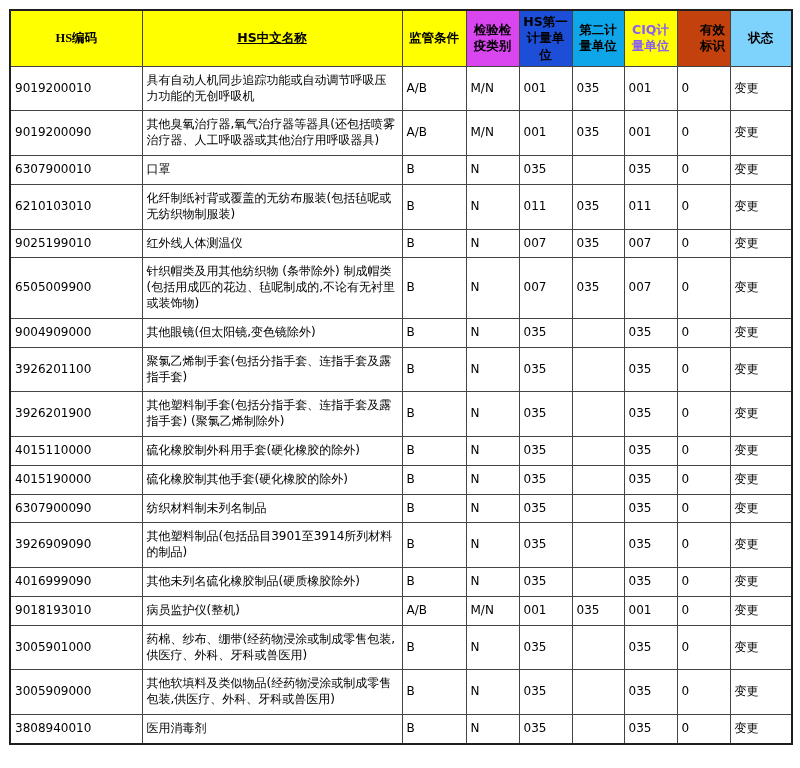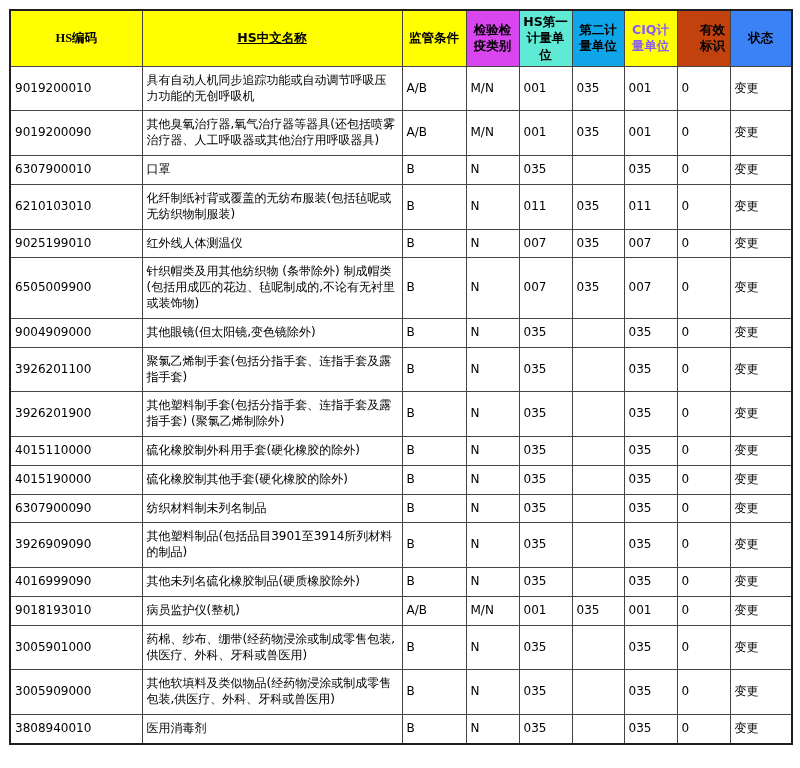--- a/index.html
+++ b/index.html
@@ -61,25 +61,25 @@
         <col style="width: 53px;">
         <col style="width: 53px;">
         <col style="width: 62px;">
       </colgroup>
     <thead>
       <tr id="header-row">
           <th style="background: rgb(255, 255, 0); color: rgb(0, 0, 0); font-family: Liberation Serif, serif;">HS编码</th>
           <th style="background: rgb(255, 255, 0); color: rgb(0, 0, 0); text-decoration: underline;">HS中文名称</th>
           <th style="background: rgb(255, 255, 0); color: rgb(0, 0, 0);">监管条件</th>
           <th style="background: #d946ef; color: rgb(0, 0, 0);">检验检疫类别</th>
-          <th style="background: #5eead4; color: rgb(0, 0, 0);">HS第一计量单位</th>
+          <th style="background: #1d4ed8; color: rgb(0, 0, 0);">HS第一计量单位</th>
           <th style="background: #0ea5e9; color: rgb(0, 0, 0);">第二计量单位</th>
           <th style="background: rgb(255, 255, 0); color: #8b5cf6;">CIQ计量单位</th>
           <th style="background: #c2410c; color: rgb(0, 0, 0); padding-left: 20px;">有效标识</th>
-          <th style="background: #3b82f6; color: rgb(0, 0, 0);">状态</th>
+          <th style="background: #7dd3fc; color: rgb(0, 0, 0);">状态</th>
         </tr>
     </thead>
     <tbody id="table-body">
         <tr>
           <td class="col-hs_code">9019200010</td>
           <td class="col-hs_name">具有自动人机同步追踪功能或自动调节呼吸压力功能的无创呼吸机</td>
           <td class="col-supervision">A/B</td>
           <td class="col-inspection">M/N</td>
           <td class="col-hs_unit1">001</td>
           <td class="col-unit2">035</td>

